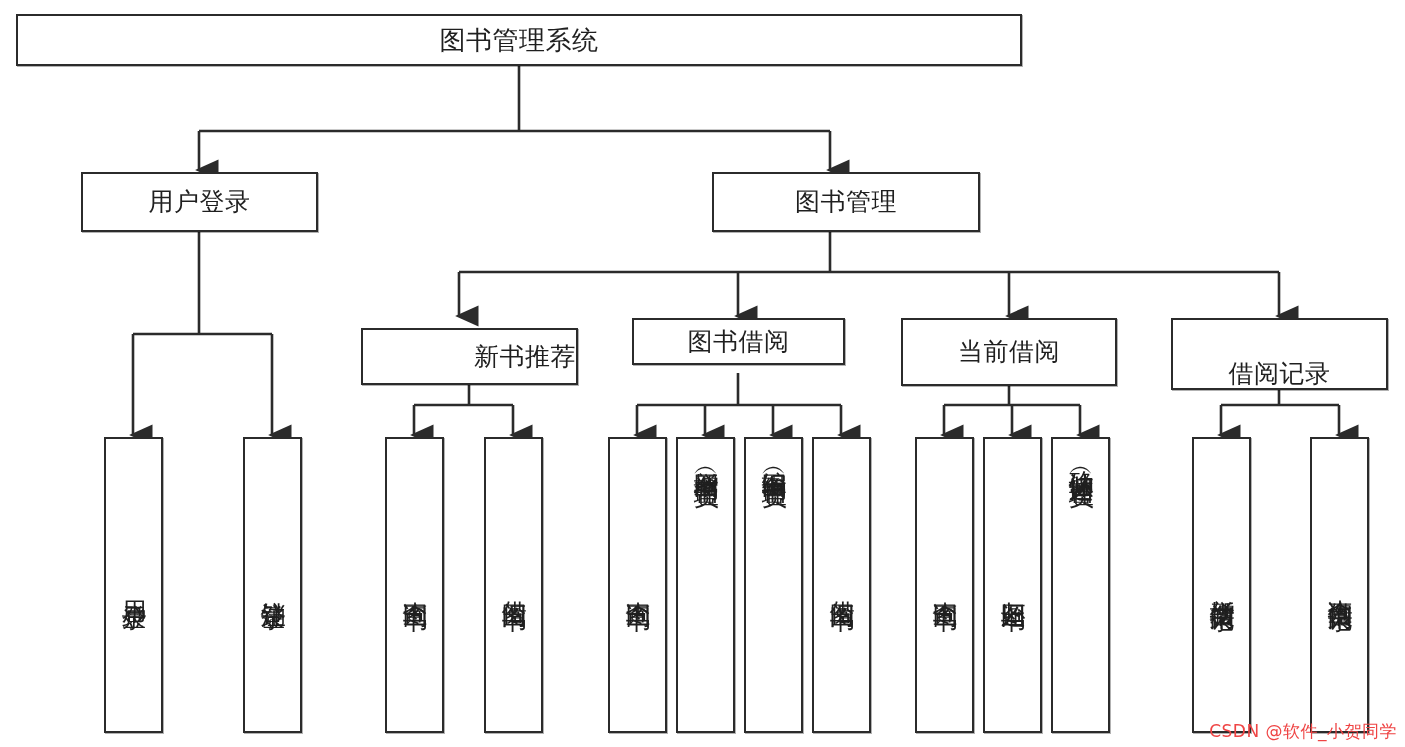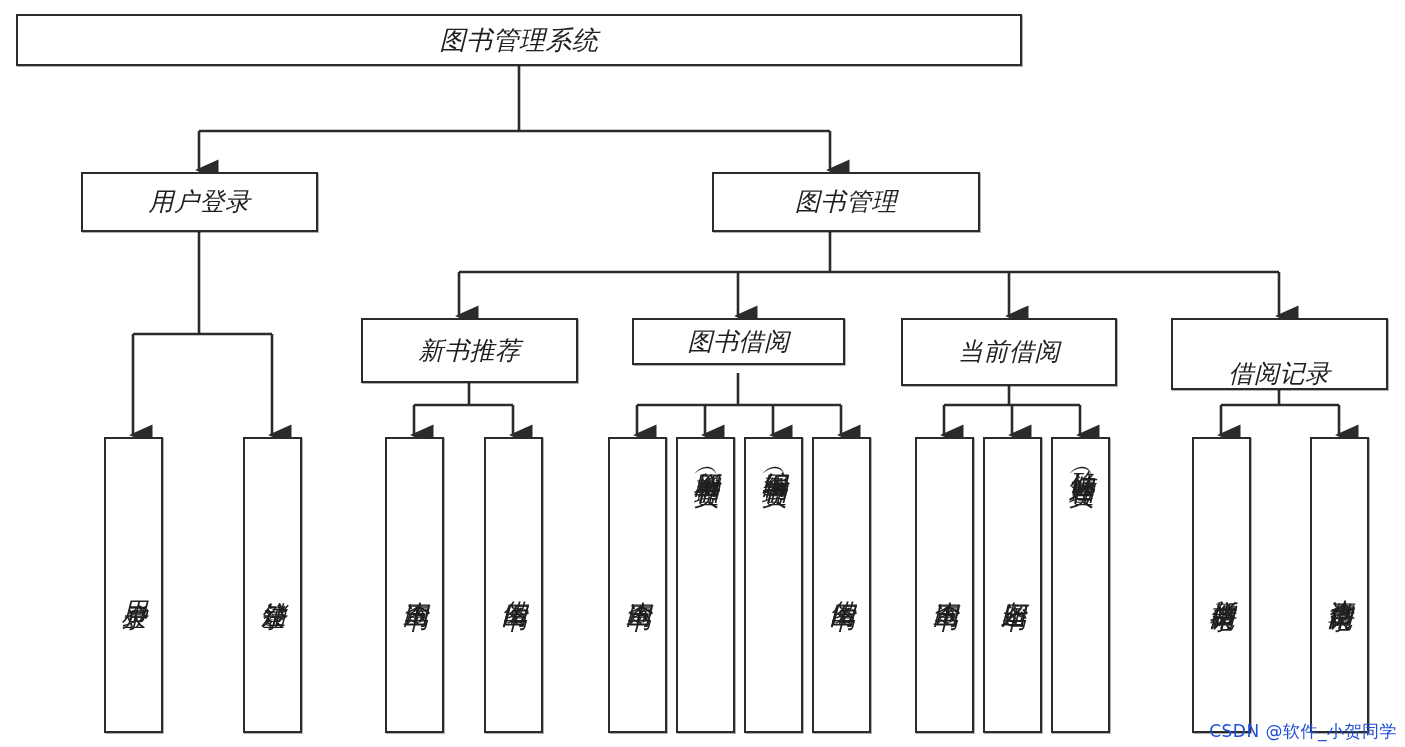--- a/index.html
+++ b/index.html
@@ -32,21 +32,20 @@
     align-items: center;
     justify-content: center;
     box-shadow: 1px 1px 0 rgba(0,0,0,0.30);
   }
   .node .lbl {
     color: #1f1f1f;
     text-align: center;
     line-height: 1.18;
     letter-spacing: 0.5px;
     white-space: pre;
-    font-style: italic;
   }
   .node.horiz .lbl {
     font-size: 25px;
   }
   .node.root .lbl {
     font-size: 26px;
   }
   .node.vert {
     align-items: flex-start;
     padding-top: 12px;
@@ -63,21 +62,21 @@
   }
   .node.vert.centered {
     align-items: center;
     padding-top: 0;
   }
   #watermark {
     position: absolute;
     right: 8px;
     bottom: 4px;
     font-size: 17px;
-    color: #1d4ed8;
+    color: #ef4444;
     letter-spacing: 0.5px;
     white-space: pre;
     font-family: "DejaVu Sans", "Liberation Sans", sans-serif;
   }
 </style>
 </head>
 <body>
 
 <div id="canvas">
 
@@ -127,21 +126,21 @@
   <div id="nodes-layer">
       <div class="node horiz root" style="left: 16px; top: 14px; width: 1006px; height: 52px;">
         <span class="lbl">图书管理系统</span>
       </div>
       <div class="node horiz" style="left: 81px; top: 172px; width: 237px; height: 60px;">
         <span class="lbl">用户登录</span>
       </div>
       <div class="node horiz" style="left: 712px; top: 172px; width: 268px; height: 60px;">
         <span class="lbl">图书管理</span>
       </div>
-      <div class="node horiz" style="left: 361px; top: 318px; width: 217px; height: 65px;">
+      <div class="node horiz" style="left: 361px; top: 328px; width: 217px; height: 57px; justify-content: flex-end;">
         <span class="lbl">新书推荐</span>
       </div>
       <div class="node horiz" style="left: 632px; top: 318px; width: 213px; height: 47px;">
         <span class="lbl">图书借阅</span>
       </div>
       <div class="node horiz" style="left: 901px; top: 318px; width: 216px; height: 68px;">
         <span class="lbl">当前借阅</span>
       </div>
       <div class="node horiz" style="left: 1171px; top: 318px; width: 217px; height: 72px; align-items: flex-end;">
         <span class="lbl">借阅记录</span>

